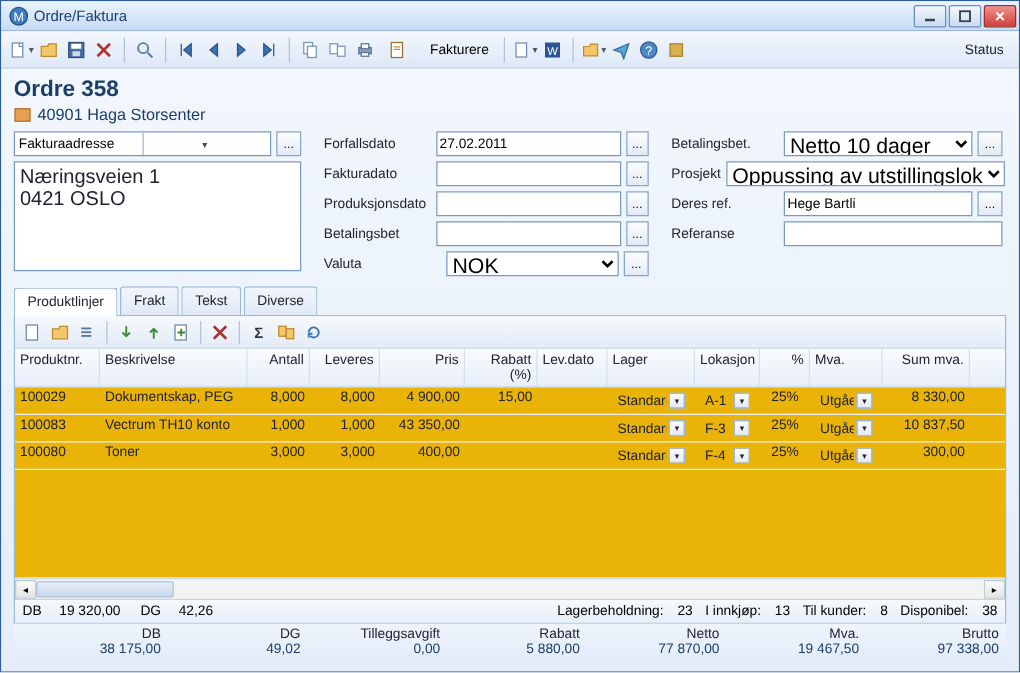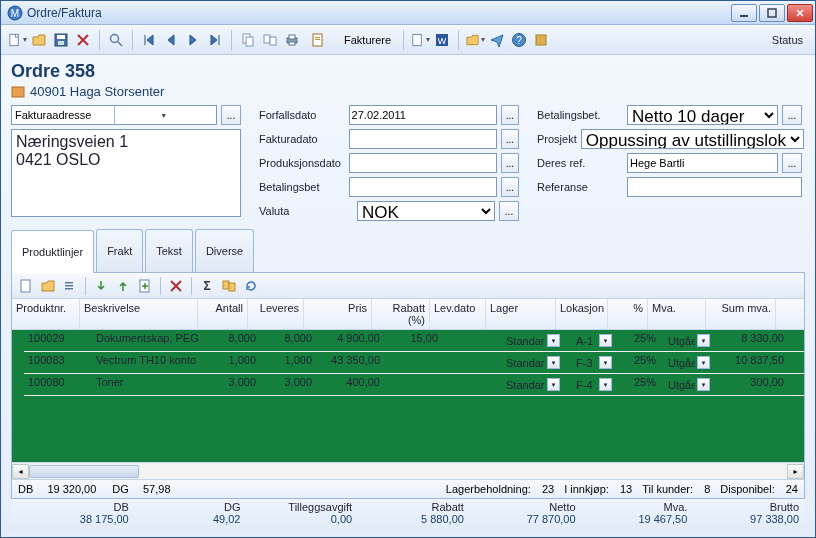--- a/index.html
+++ b/index.html
@@ -41,45 +41,45 @@
   .frow input[type=text] { flex: 1; height: 20px; border: 1px solid #7a99bf; padding: 0 2px; font-size: 11px; background: #fff; }
   .frow select { flex: 1; height: 20px; border: 1px solid #7a99bf; font-size: 17px; background: #fff; }
   .frow .addrsel { flex: 1; height: 20px; border: 1px solid #7a99bf; background: #fff; display: flex; align-items: center; padding: 0 3px; }
   .frow .addrsel span { flex:1; }
   .frow .dotbtn { width: 20px; height: 20px; border: 1px solid #8aa5c7; background: linear-gradient(#fdfdfd,#e3ebf6); font-size: 10px; display:flex; align-items:center; justify-content:center; cursor:pointer; }
   .frow .arrowbtn { width: 16px; height: 18px; border-left:1px solid #9db8d9; display:flex;align-items:center;justify-content:center; font-size:8px; color:#445; }
   
   .addrbox { border: 1px solid #7a99bf; background: #fff; height: 88px; padding: 3px 4px; font-size: 16px; color: #223; }
   
   .tabs { display: flex; gap: 0; margin-top: 2px; }
-  .tab { padding: 15px 10px; border: 1px solid #9db8d9; border-bottom: none; background: linear-gradient(#f1f6fc,#dfe9f6); cursor: pointer; font-size: 11px; color:#223; border-radius: 3px 3px 0 0; margin-right: 2px;}
+  .tab { padding: 5px 10px; border: 1px solid #9db8d9; border-bottom: none; background: linear-gradient(#f1f6fc,#dfe9f6); cursor: pointer; font-size: 11px; color:#223; border-radius: 3px 3px 0 0; margin-right: 2px;}
   .tab.active { background: #fff; position: relative; top: 1px; }
   
   .panel { border: 1px solid #9db8d9; background: #fff; flex: 1; display: flex; flex-direction: column; min-height: 0; }
   
   .subbar { height: 26px; background: linear-gradient(#f6f9fd,#e3ebf6); border-bottom: 1px solid #c3d3e8; display: flex; align-items: center; padding: 0 4px; gap: 2px; }
   .subbar .tbtn { width: 20px; height: 20px; display:flex; align-items:center; justify-content:center; cursor:pointer; }
   .subbar .sep { width:1px; height:18px; background:#b0c3db; margin:0 3px;}
   
   .grid { flex: 1; overflow: hidden; display:flex; flex-direction:column; }
   .ghead { display: flex; background: linear-gradient(#fafcfe,#e6eef8); border-bottom: 1px solid #c3d3e8; }
   .ghead div { padding: 3px 4px; border-right: 1px solid #d3dfee; font-size: 11px; color:#223; text-align: left; }
   .grow { display: flex; border-bottom: 1px solid #f0f0f0; }
   .grow div { padding: 2px 4px; font-size: 11px; color: #223; white-space: nowrap; overflow: hidden; }
   
   .c-nr{width:68px;} .c-desc{width:118px;} .c-ant{width:50px;text-align:right;} .c-lev{width:56px;text-align:right;}
   .c-pris{width:68px;text-align:right;} .c-rab{width:58px;text-align:right;} .c-levd{width:56px;}
-  .c-lager{width:70px;} .c-lok{width:52px;} .c-pct{width:40px;text-align:right;} .c-mva{width:58px;} .c-sum{width:70px;text-align:right;}
+  .c-lager{width:70px;} .c-lok{width:52px;} .c-pct{width:40px;text-align:center;} .c-mva{width:58px;} .c-sum{width:70px;text-align:right;}
   .ghead .c-ant,.ghead .c-lev,.ghead .c-pris,.ghead .c-rab,.ghead .c-pct,.ghead .c-sum{text-align:right;}
   
   .cellsel { display:flex; align-items:center; }
   .cellsel span { flex:1; overflow:hidden; }
   .cellsel .mini { width:13px; height:13px; border:1px solid #9db8d9; background:linear-gradient(#fdfdfd,#e1e9f4); font-size:7px; display:flex;align-items:center;justify-content:center; margin-left:2px;}
   
-  .gridbody { flex:1; overflow:auto; background:#15803d;padding-left:12px; }
+  .gridbody { flex:1; overflow:auto; background:#eab308; }
   
   .hscroll { height: 17px; background: #ececec; display:flex; align-items:center; border-top:1px solid #c3d3e8;}
   .hscroll .tbtn{width:17px;height:15px;border:1px solid #bcc;background:linear-gradient(#fafafa,#e4e4e4);display:flex;align-items:center;justify-content:center;font-size:8px;}
   .hscroll .track{flex:1;height:15px;background:#f3f3f3;position:relative;}
   .hscroll .thumb{position:absolute;left:0;width:110px;height:13px;top:1px;background:linear-gradient(#e6eef8,#c8d8ec);border:1px solid #a8bdd7;border-radius:2px;}
   
   .statusline { display:flex; padding: 3px 6px; font-size:11px; background:linear-gradient(#f6f9fd,#e7effa); border-top:1px solid #c3d3e8; gap: 16px;}
   .statusline .stat { display:flex; gap:4px; }
   .statusline .right { margin-left:auto; display:flex; gap:10px;}
   
@@ -495,26 +495,26 @@
           <div class="tbtn">◂</div>
           <div class="track">
               <div class="thumb"></div>
             </div>
           <div class="tbtn">▸</div>
         </div>
       </div>
 
       <div class="statusline">
         <div class="stat"><span>DB</span>&nbsp;&nbsp;<span>19 320,00</span></div>
-        <div class="stat"><span>DG</span>&nbsp;&nbsp;<span>57,98</span></div>
+        <div class="stat"><span>DG</span>&nbsp;&nbsp;<span>42,26</span></div>
         <div class="right">
           <div class="stat"><span>Lagerbeholdning:</span>&nbsp;<span>23</span></div>
           <div class="stat"><span>I innkjøp:</span>&nbsp;<span>13</span></div>
           <div class="stat"><span>Til kunder:</span>&nbsp;<span>8</span></div>
-          <div class="stat"><span>Disponibel:</span>&nbsp;<span>24</span></div>
+          <div class="stat"><span>Disponibel:</span>&nbsp;<span>38</span></div>
         </div>
       </div>
     </div>
 
     <div class="totals">
       <div class="tcol">
           <div class="lbl">DB</div>
           <div class="val">38 175,00</div>
         </div>
       <div class="tcol">

